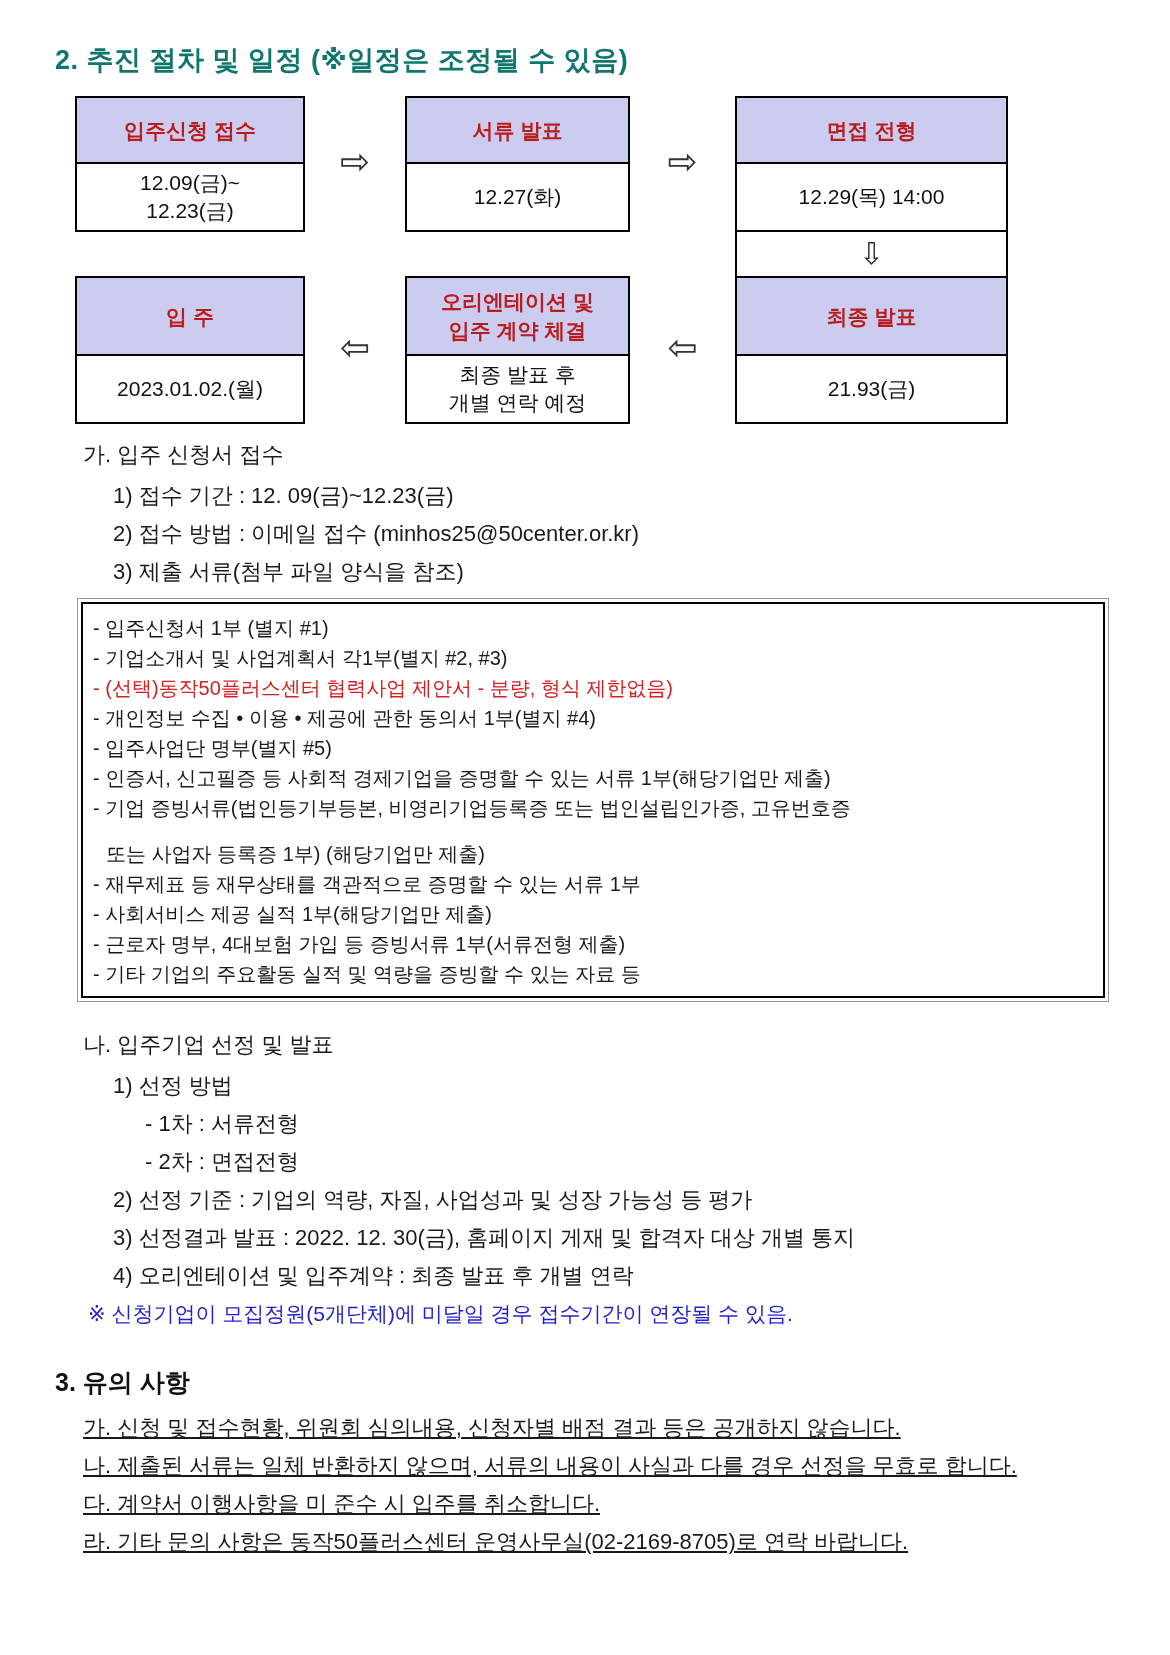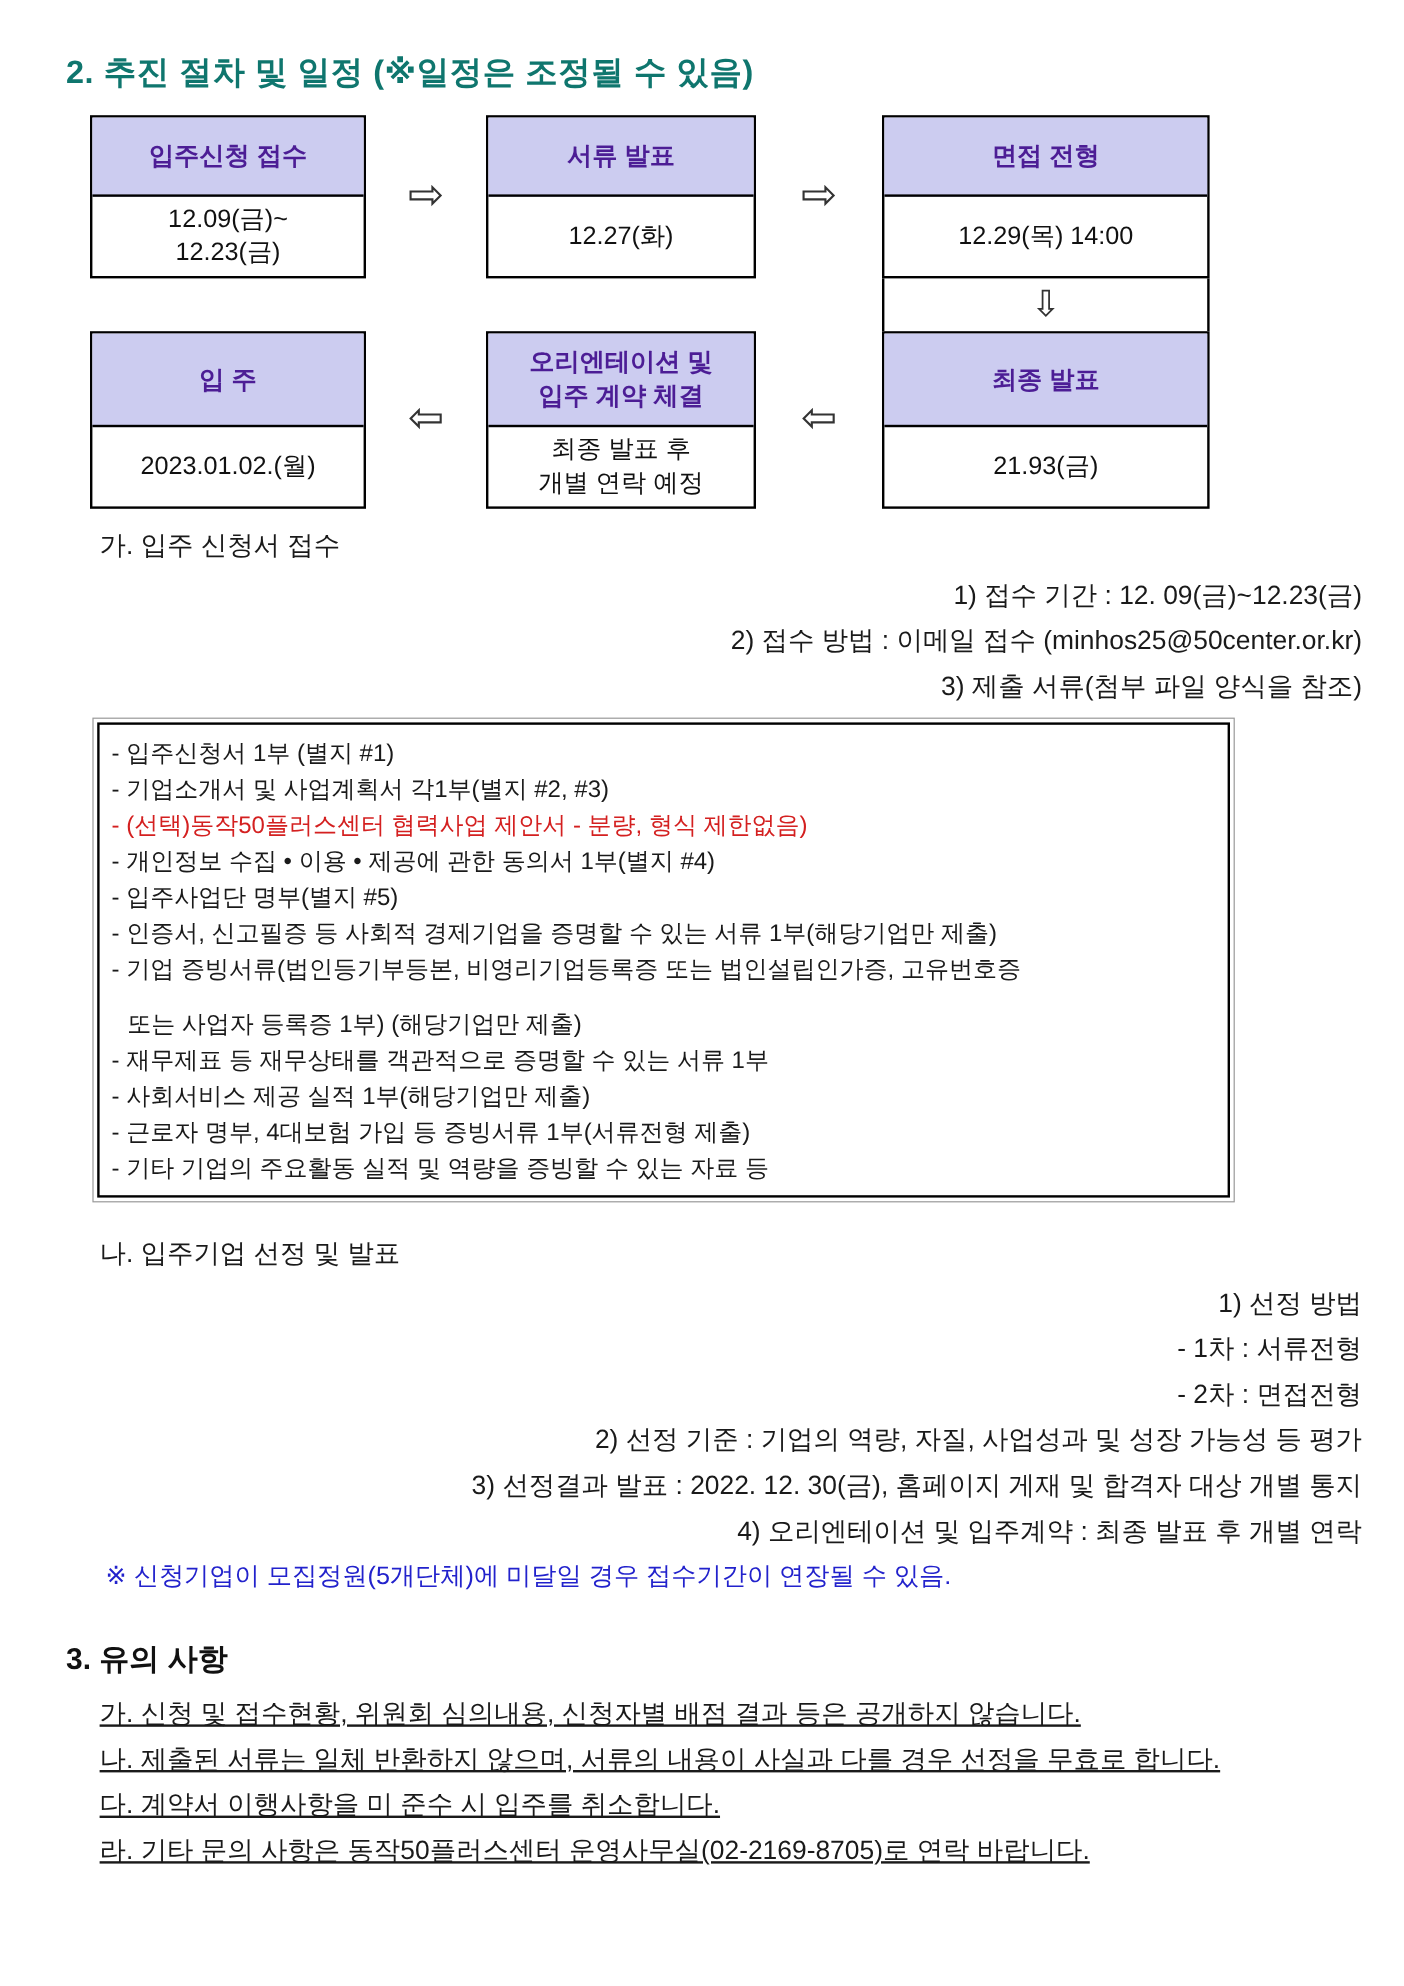--- a/index.html
+++ b/index.html
@@ -23,21 +23,21 @@
   }
   .fbox{
     border:2px solid #000;
     display:flex;flex-direction:column;
     background:#fff;
   }
   .fhead{
     background:var(--header_bg,#ccccf0);
     border-bottom:2px solid #000;
     display:flex;flex-direction:column;justify-content:center;align-items:center;
-    font-size:21px;font-weight:600;color:#4c1d95;
+    font-size:21px;font-weight:600;color:#b91c1c;
     text-align:center;line-height:29px;
   }
   .row1 .fhead{min-height:64px;}
   .row2 .fhead{min-height:76px;}
   .fbody{
     flex:1;display:flex;flex-direction:column;justify-content:center;align-items:center;
     font-size:21px;color:#111;text-align:center;line-height:28px;
     min-height:60px;padding:3px 0;
   }
   .farrow{
@@ -49,28 +49,28 @@
     grid-column:5;
     height:44px;
     border-left:2px solid #000;border-right:2px solid #000;
     display:flex;align-items:center;justify-content:center;
   }
   .down-arrow{font-size:30px;color:#333;line-height:1;}
   .fcell-empty{height:44px;}
   
   .sec{margin-top:16px;font-size:22px;color:#1a1a1a;}
   .sec .heading{padding-left:28px;margin-bottom:14px;}
-  .sec .line{padding-left:58px;margin-bottom:14px;line-height:24px;text-align:right;}
+  .sec .line{padding-left:58px;margin-bottom:14px;line-height:24px;}
   .sec .line.lv2{padding-left:90px;}
   .sec .note{padding-left:33px;margin-top:2px;line-height:24px;font-size:21px;}
   .blue{color:var(--blue,#2222cc);}
   .red{color:var(--red,#d42020);}
   
   .docbox-outer{
-    margin:14px 0 0 22px;width:952px;box-sizing:border-box;
+    margin:14px 0 0 22px;width:1032px;box-sizing:border-box;
     border:1px solid #999;padding:3px;background:#fff;
   }
   .docbox{
     border:2px solid #000;
     padding:9px 14px 7px 10px;
     font-size:20px;color:#1a1a1a;
   }
   .docbox .ditem{line-height:30px;}
   .docbox .ditem.cont{padding-left:13px;margin-top:16px;}
   

